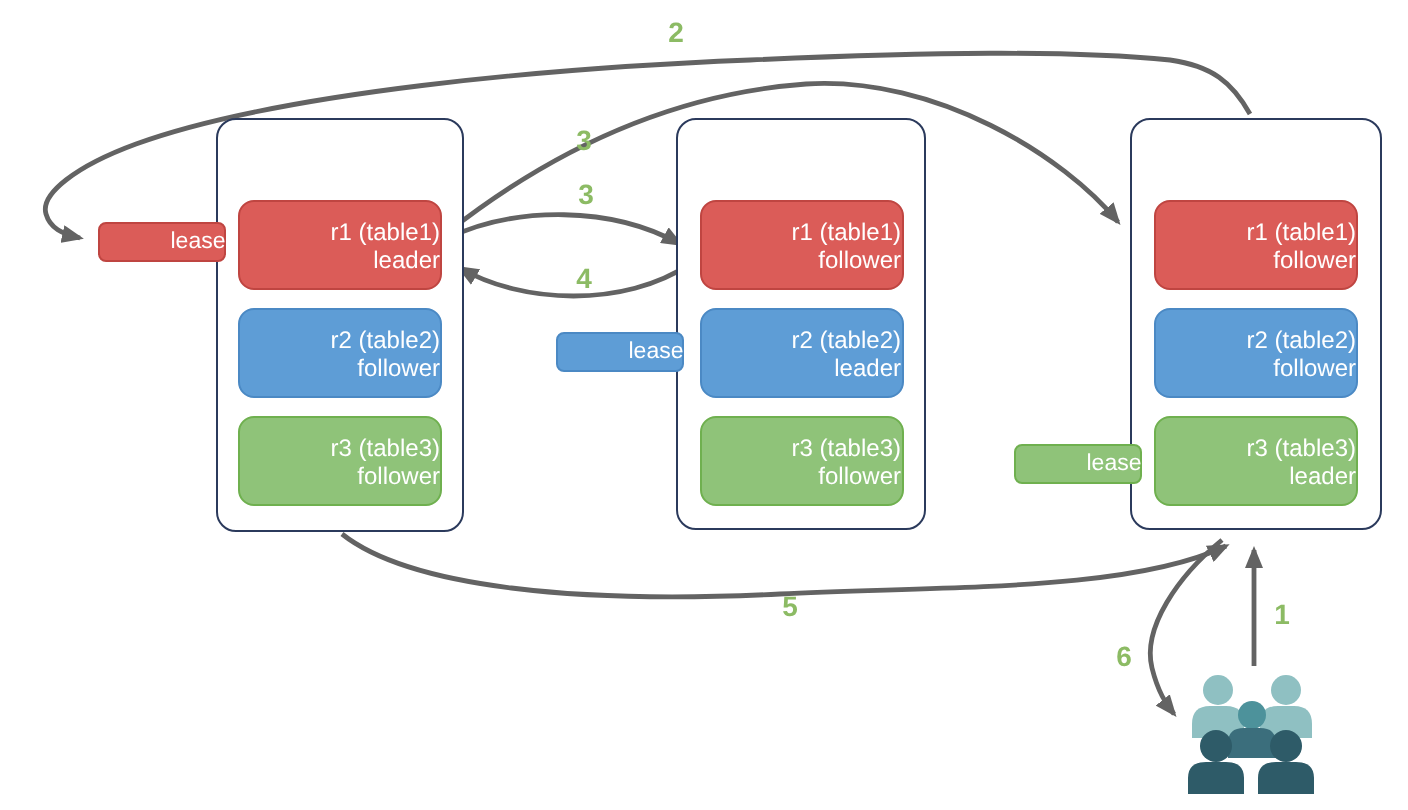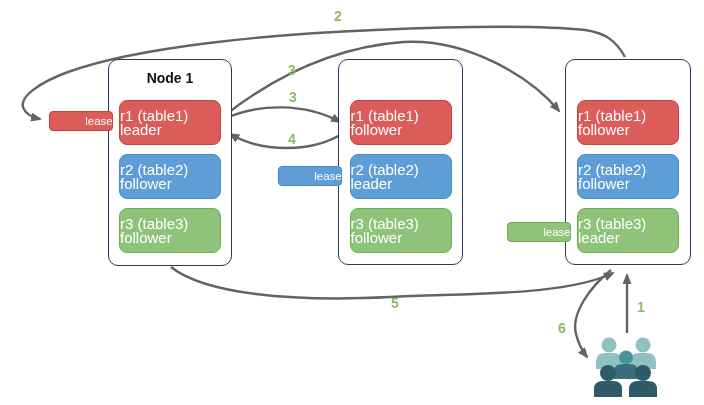--- a/index.html
+++ b/index.html
@@ -18,22 +18,22 @@
   .node1{left:108px;top:59px;width:124px;height:207px;}
   .node2{left:338px;top:59px;width:125px;height:206px;}
   .node3{left:565px;top:59px;width:126px;height:206px;}
   .node-title{
     text-align:center;margin-top:10px;font-size:14px;font-weight:bold;
     color:var(--node-title-text,#111111);
   }
   .replica{
     position:absolute;left:50%;transform:translateX(-50%);
     width:102px;height:45px;border-radius:8px;box-sizing:border-box;
-    display:flex;flex-direction:column;align-items:flex-start;justify-content:center;
-    color:var(--replica-text,#ffffff);font-size:15px;line-height:14px;
+    display:flex;flex-direction:column;align-items:flex-end;justify-content:center;
+    color:var(--replica-text,#ffffff);font-size:12px;line-height:14px;
   }
   .replica.r1{top:40px;} .replica.r2{top:94px;} .replica.r3{top:148px;}
   .replica.red{background:var(--replica-red,#db5c58);border:1.5px solid var(--replica-red-border,#bf4541);}
   .replica.blue{background:var(--replica-blue,#5e9dd6);border:1.5px solid var(--replica-blue-border,#4b89c4);}
   .replica.green{background:var(--replica-green,#8fc379);border:1.5px solid var(--replica-green-border,#6fb04f);}
 
   .lease{
     position:absolute;width:64px;height:20px;border-radius:4px;box-sizing:border-box;
     display:flex;align-items:center;justify-content:center;
     color:var(--replica-text,#ffffff);font-size:11.5px;padding-left:36px;
@@ -73,21 +73,20 @@
     <path class="arrow" d="M 625 57 C 616 41 606 33 585 30 C 535 25 465 26 375 30 C 275 34 140 46 68 72 C 38 83 20 97 23 107 C 25 114 31 117 40 119" marker-end="url(#ah)"></path>
     <path class="arrow" d="M 224 116 C 275 76 335 47 403 42 C 468 38 532 78 559 111" marker-end="url(#ah)"></path>
     <path class="arrow" d="M 224 119 C 258 103 306 103 340 122" marker-end="url(#ah)"></path>
     <path class="arrow" d="M 345 132 C 312 154 261 152 230 134" marker-end="url(#ah)"></path>
     <path class="arrow" d="M 171 267 C 205 294 290 302 390 297 C 470 293 565 296 613 273" marker-end="url(#ah)"></path>
     <path class="arrow" d="M 627 333 L 627 275" marker-end="url(#ah)"></path>
     <path class="arrow" d="M 611 270 C 589 288 571 314 576 334 C 579 346 583 352 587 357" marker-end="url(#ah)"></path>
   </svg>
 
   <div class="node node1">
-    <div class="node-title">Node 1</div>
     <div class="replica r1 red">
       <div>r1 (table1)</div>
       <div>leader</div>
     </div>
     <div class="replica r2 blue">
       <div>r2 (table2)</div>
       <div>follower</div>
     </div>
     <div class="replica r3 green">
       <div>r3 (table3)</div>

